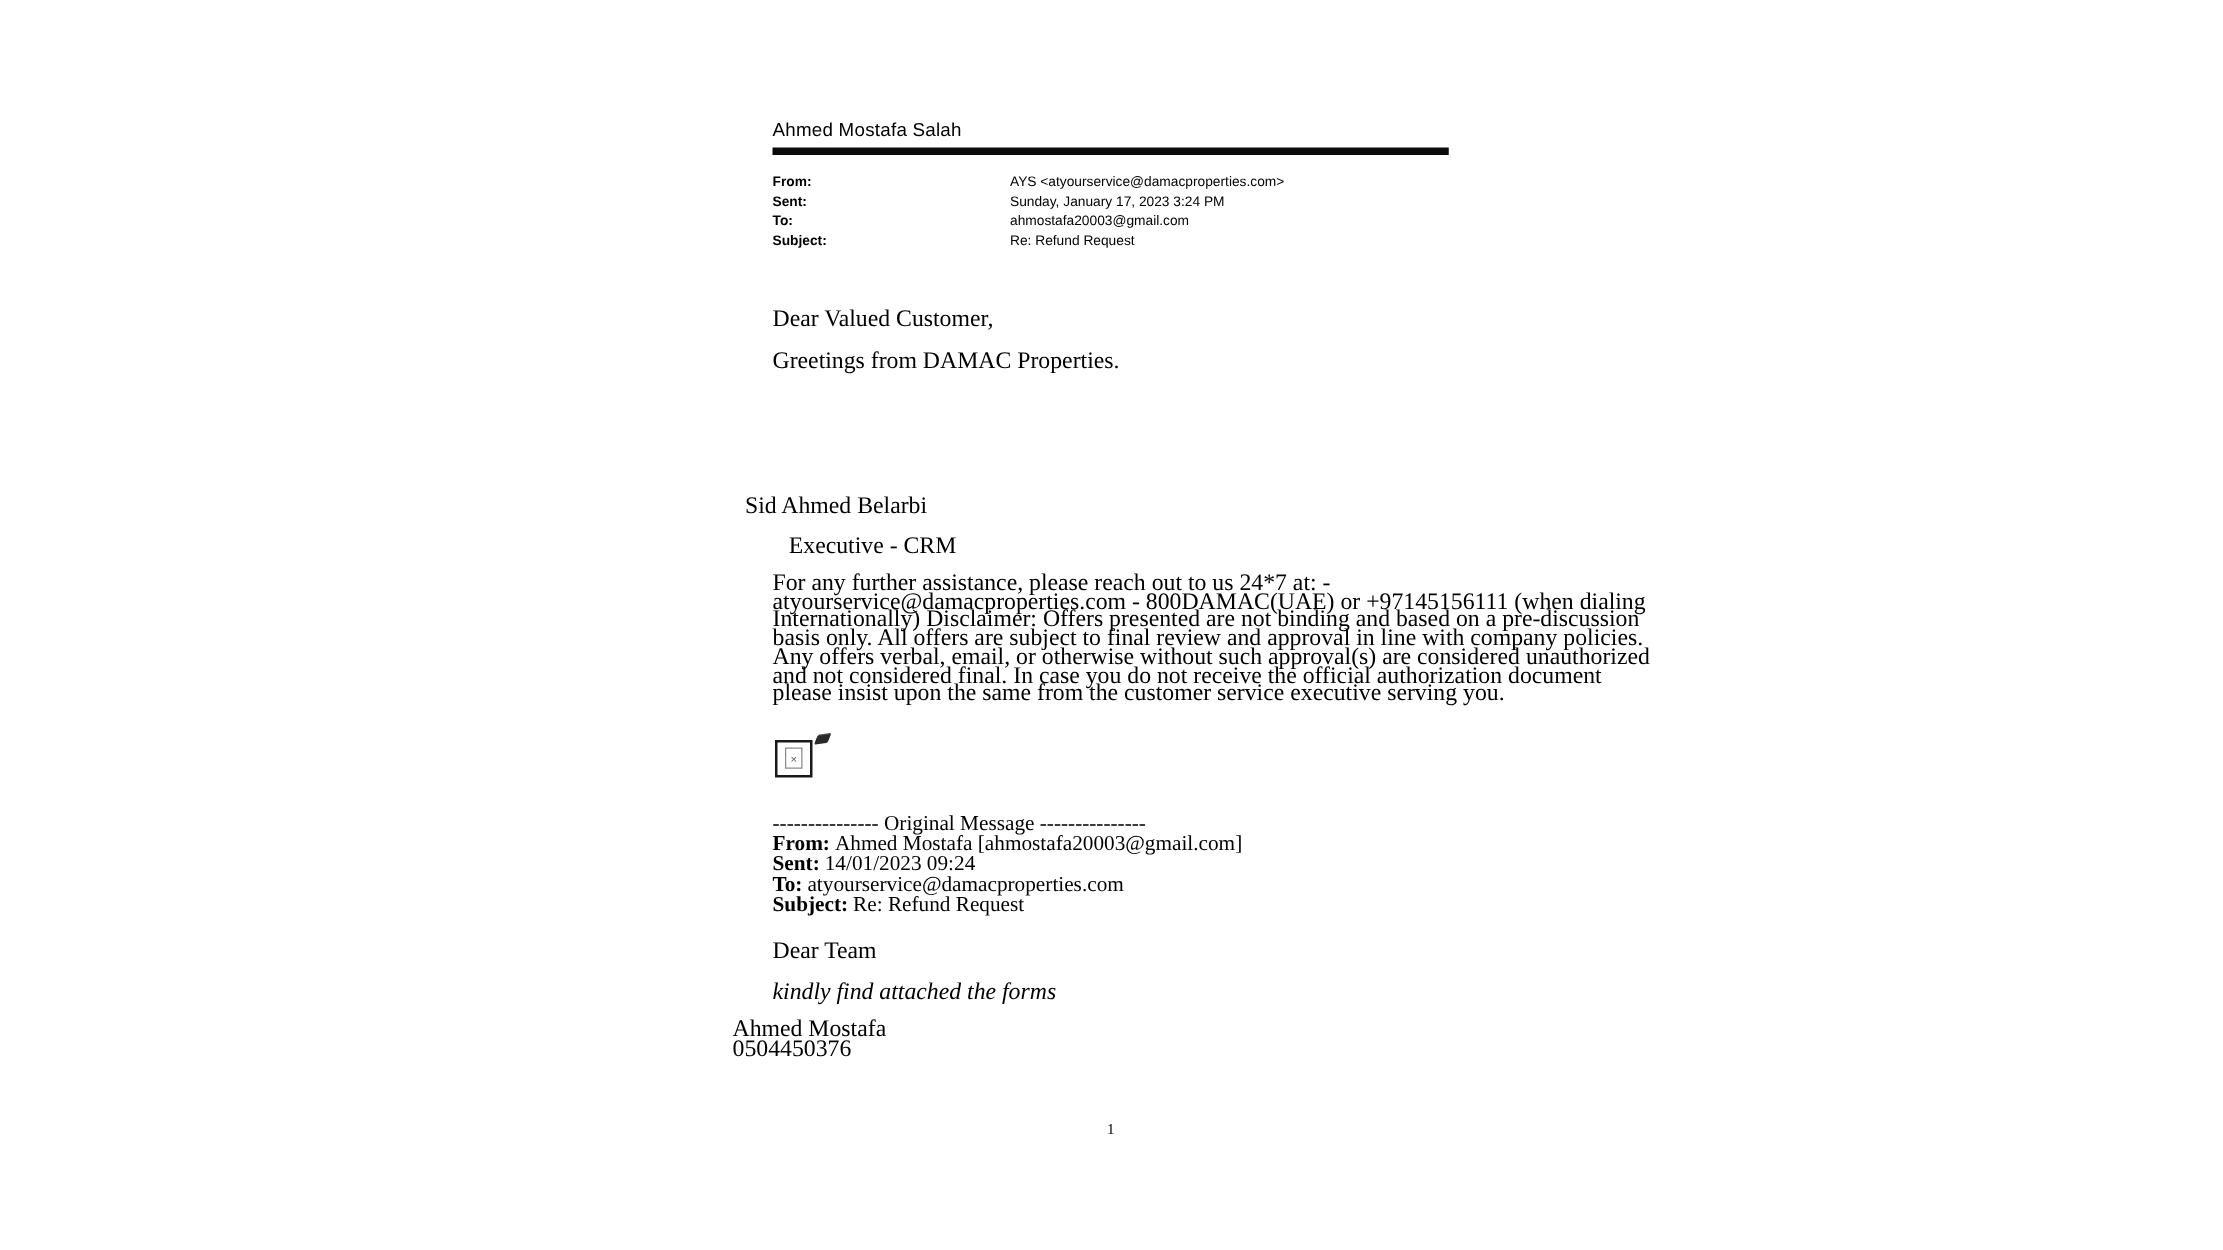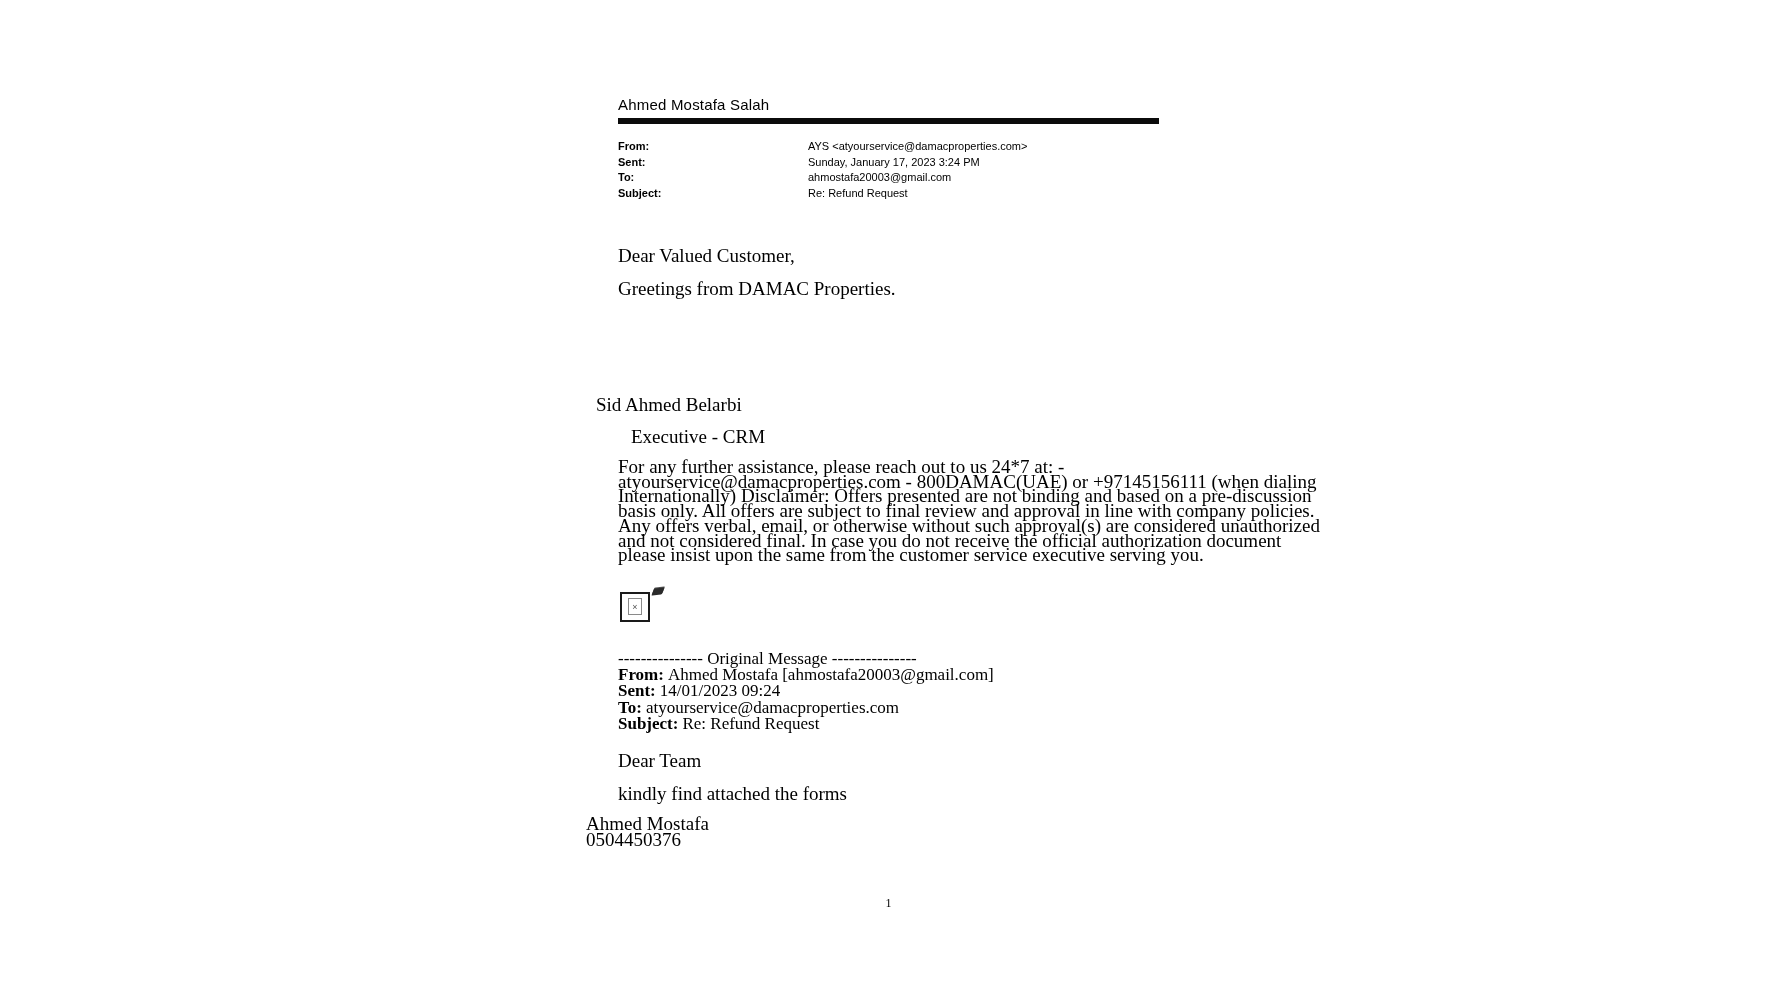--- a/index.html
+++ b/index.html
@@ -66,21 +66,21 @@
     transform: skewX(-28deg) rotate(-8deg);
     border-radius: 1px;
     box-shadow: 0 -1px 0 #555;
   }
 
   .orig-block { left: 618px; top: 651px; font-size: 17px; line-height: 16.2px; }
   .orig-line { white-space: nowrap; }
   .orig-label { font-weight: bold; margin-right: 4px; }
 
   .p-dearteam { left: 618px; top: 750px; }
-  .p-kindly   { left: 618px; top: 783px; }
+  .p-kindly   { left: 618px; top: 783px; font-style: italic; }
   .p-sig      { left: 586px; top: 816px; line-height: 16px; }
 
   .page-number {
     left: 618px; top: 896px; width: 541px;
     text-align: center; font-size: 12px;
   }
 </style>
 </head>
 <body>
 

